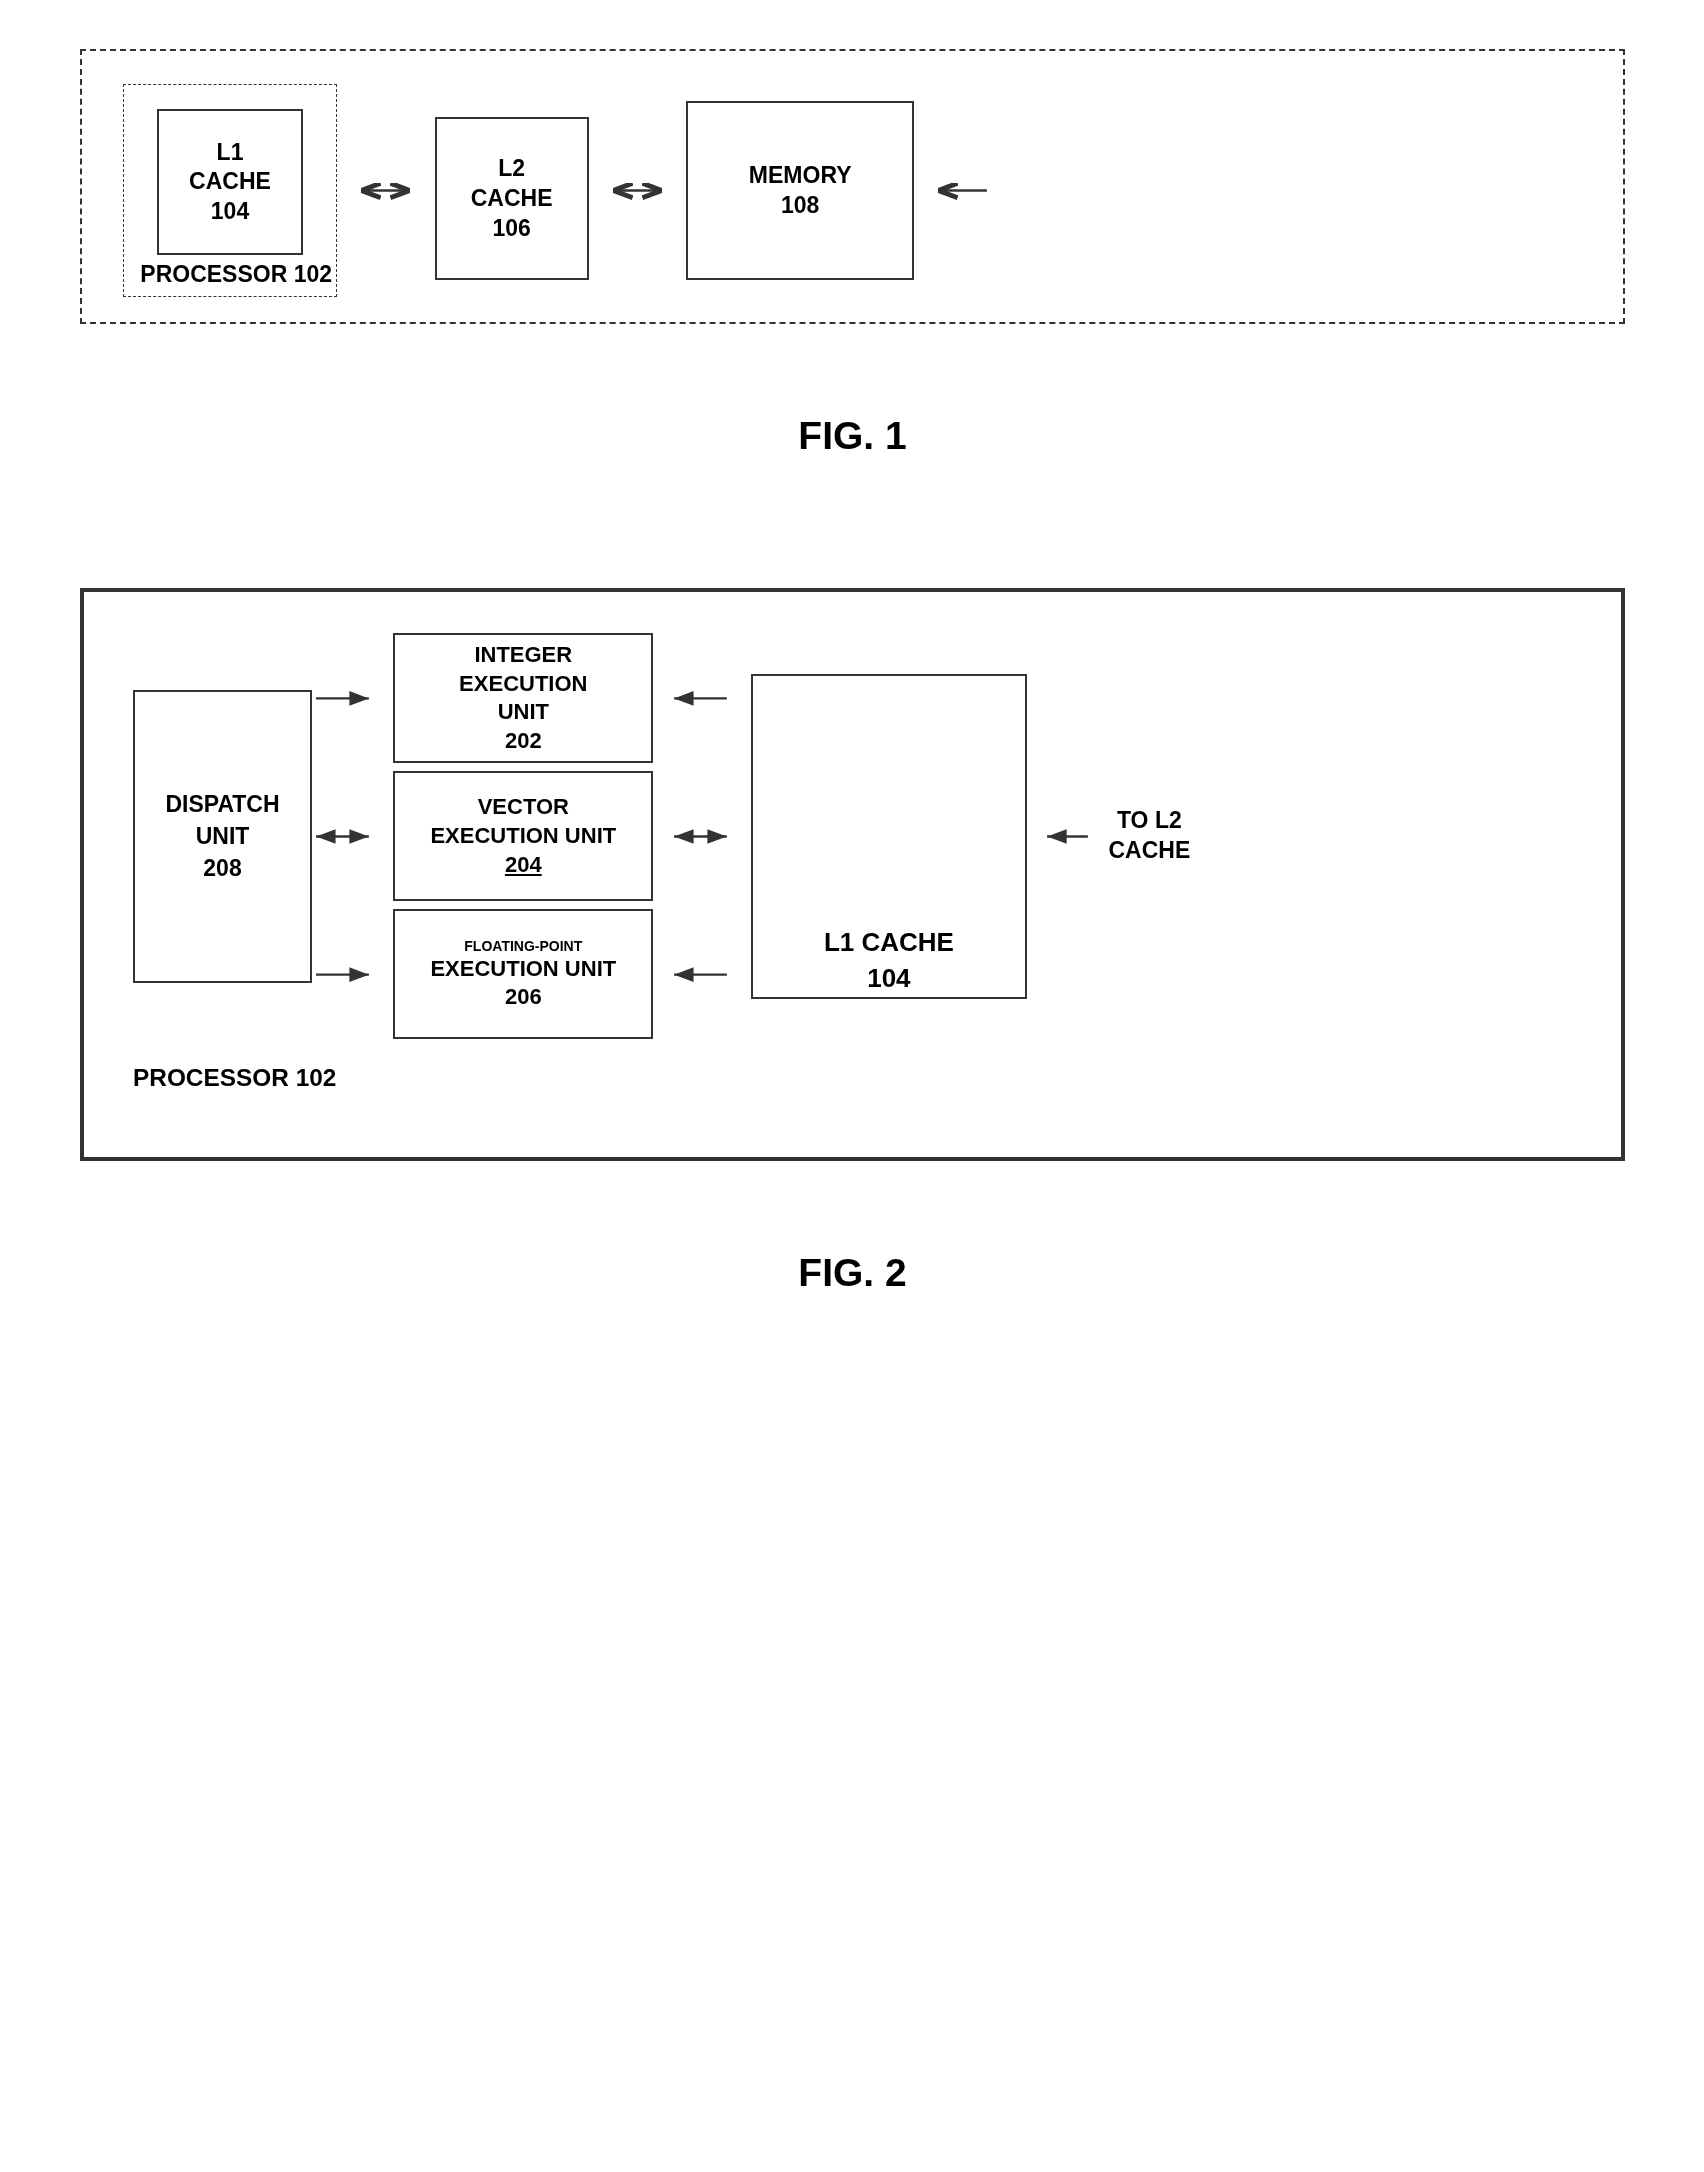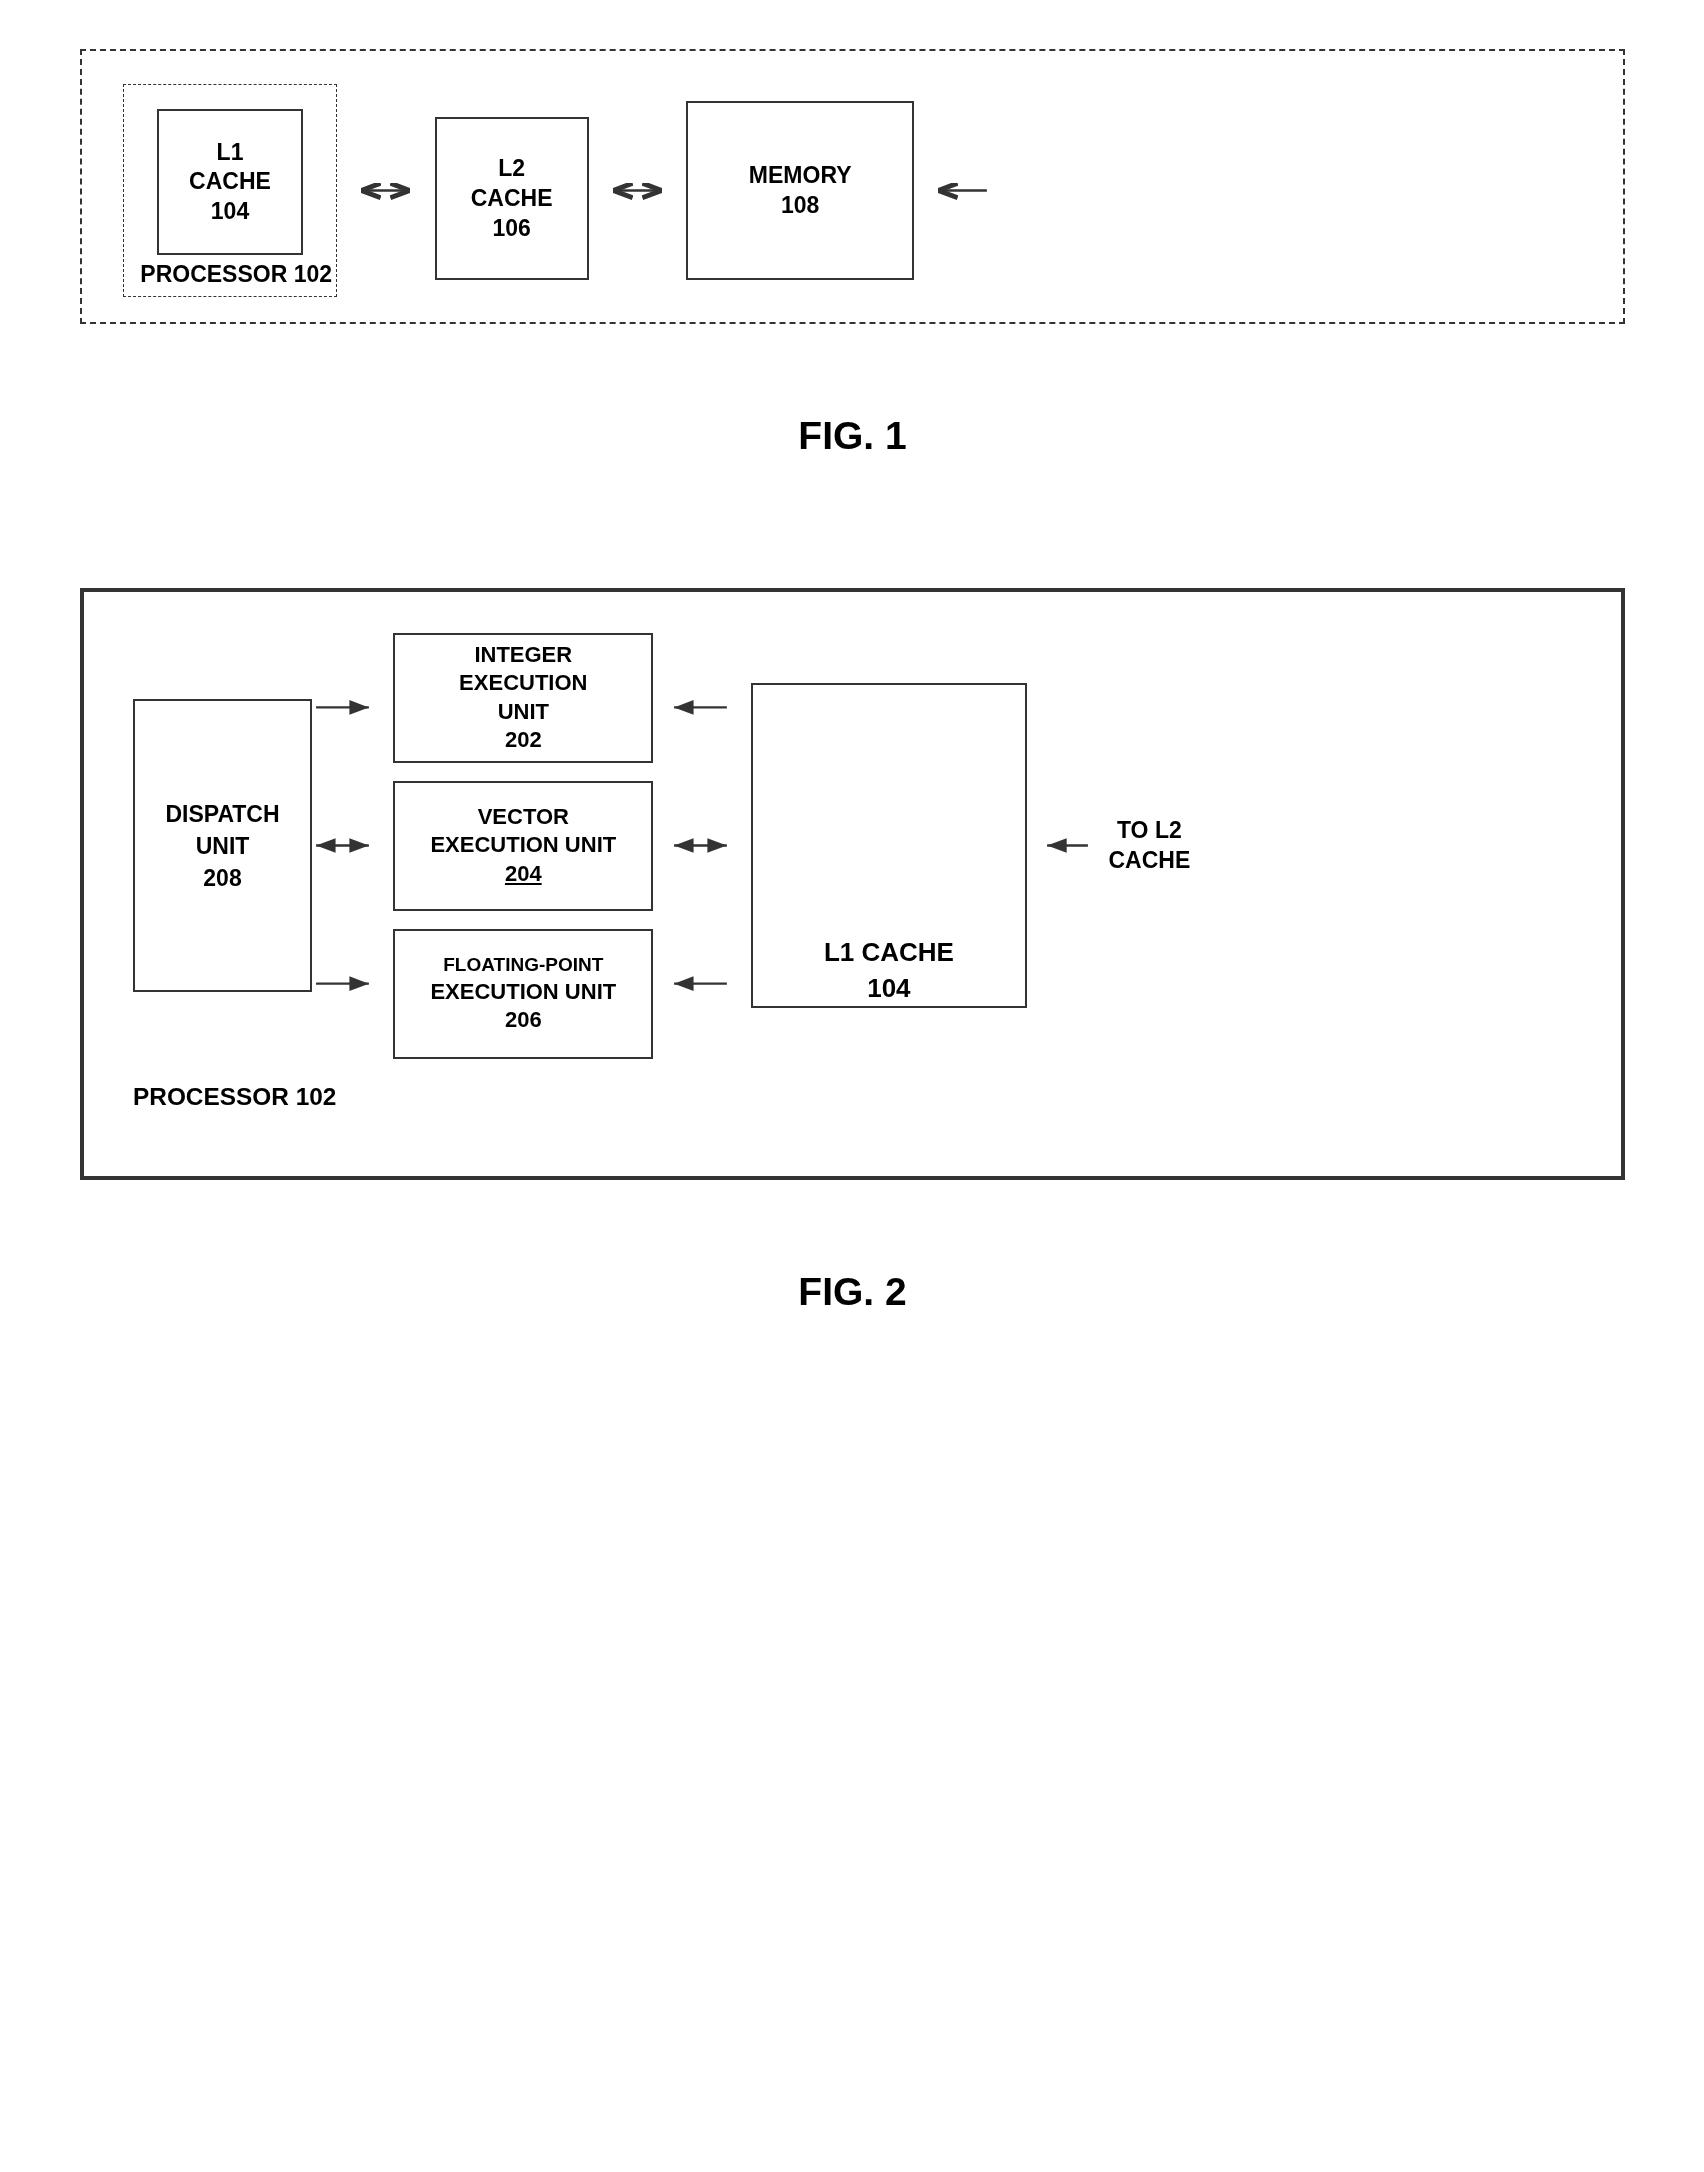--- a/index.html
+++ b/index.html
@@ -134,21 +134,21 @@
       justify-content: center;
       text-align: center;
       font-weight: bold;
       font-size: 23px;
       line-height: 1.4;
     }
 
     .execution-units-col {
       display: flex;
       flex-direction: column;
-      gap: 18px;
+      gap: 8px;
       margin: 0 16.3px;
     }
 
     .exec-unit-block {
       border: 2.4px solid #333;
       width: 260px;
       height: 130px;
       display: flex;
       flex-direction: column;
       align-items: center;
@@ -297,21 +297,21 @@
           <div style="font-weight:bold;font-size:22px;">EXECUTION</div>
           <div style="font-weight:bold;font-size:22px;">UNIT</div>
           <div style="font-weight:bold;font-size:22px;">202</div>
         </div>
         <div class="exec-unit-block">
           <div style="font-weight:bold;font-size:22px;">VECTOR</div>
           <div style="font-weight:bold;font-size:22px;">EXECUTION UNIT</div>
           <div style="font-weight:bold;font-size:22px;text-decoration:underline;">204</div>
         </div>
         <div class="exec-unit-block">
-          <div style="font-weight:bold;font-size:19px;">FLOATING-POINT</div>
+          <div style="font-weight:bold;font-size:14px;">FLOATING-POINT</div>
           <div style="font-weight:bold;font-size:22px;">EXECUTION UNIT</div>
           <div style="font-weight:bold;font-size:22px;">206</div>
         </div>
       </div>
 
       <div style="display:flex; flex-direction:column; justify-content:space-around; align-items:center; width:65px; min-height:407px; position:relative;">
         <svg width="65" height="407" style="position:absolute;top:0;left:0;" viewBox="0 0 80 500">
           <defs>
             <marker id="arr-r2" markerWidth="8" markerHeight="6" refX="8" refY="3" orient="auto">
               <path d="M0,0 L8,3 L0,6" fill="#333"></path>

